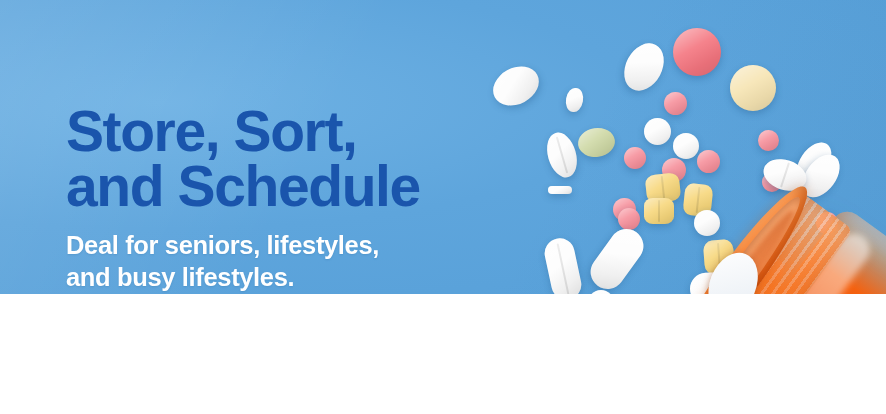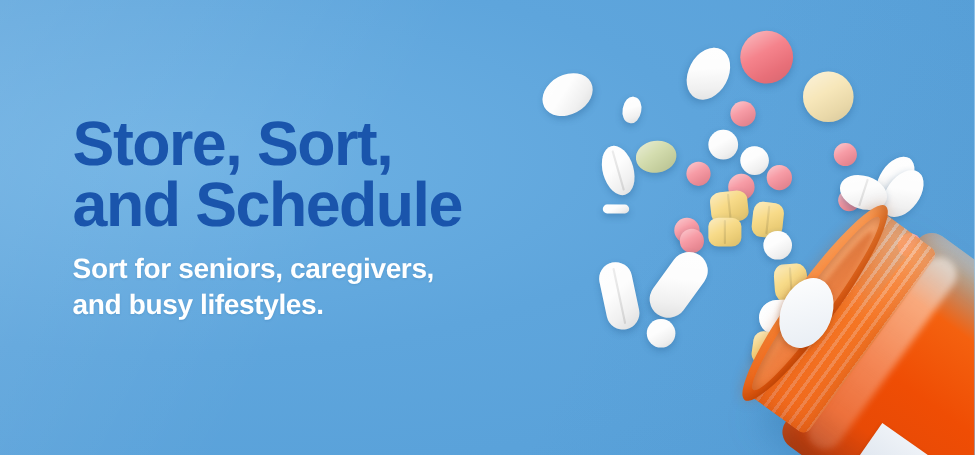--- a/index.html
+++ b/index.html
@@ -4,21 +4,21 @@
 <title>Store, Sort, and Schedule</title>
 <style>
   html,body{margin:0;padding:0;}
   body{
     font-family:"Liberation Sans", sans-serif;
     background:#ffffff;
   }
   #banner{
     position:relative;
     width:886px;
-    height:414px;
+    height:294px;
     overflow:hidden;
     background:#5fa6dd;
     text-decoration:underline;
   }
   
   .bg{
     position:absolute; inset:0;
     background:
       radial-gradient(120% 95% at 18% 35%, #6fb2e4 0%, #5ea5dc 45%, #569fd8 100%);
   }
@@ -231,17 +231,17 @@
     <div class="bottle-neck"></div>
     <div class="bottle-rim"></div>
     <div class="bottle-mouth"></div>
     <div class="bottle-inner-shadow"></div>
     <div class="escape-pill"></div>
   </div>
 
   <div class="copy">
     <h1 class="headline">Store, Sort,
 and Schedule</h1>
-    <p class="subhead">Sort for seniors, caregivers,
+    <p class="subhead">Deal for seniors, lifestyles,
 and busy lifestyles.</p>
   </div>
 
 </div>
 
 </body></html>

